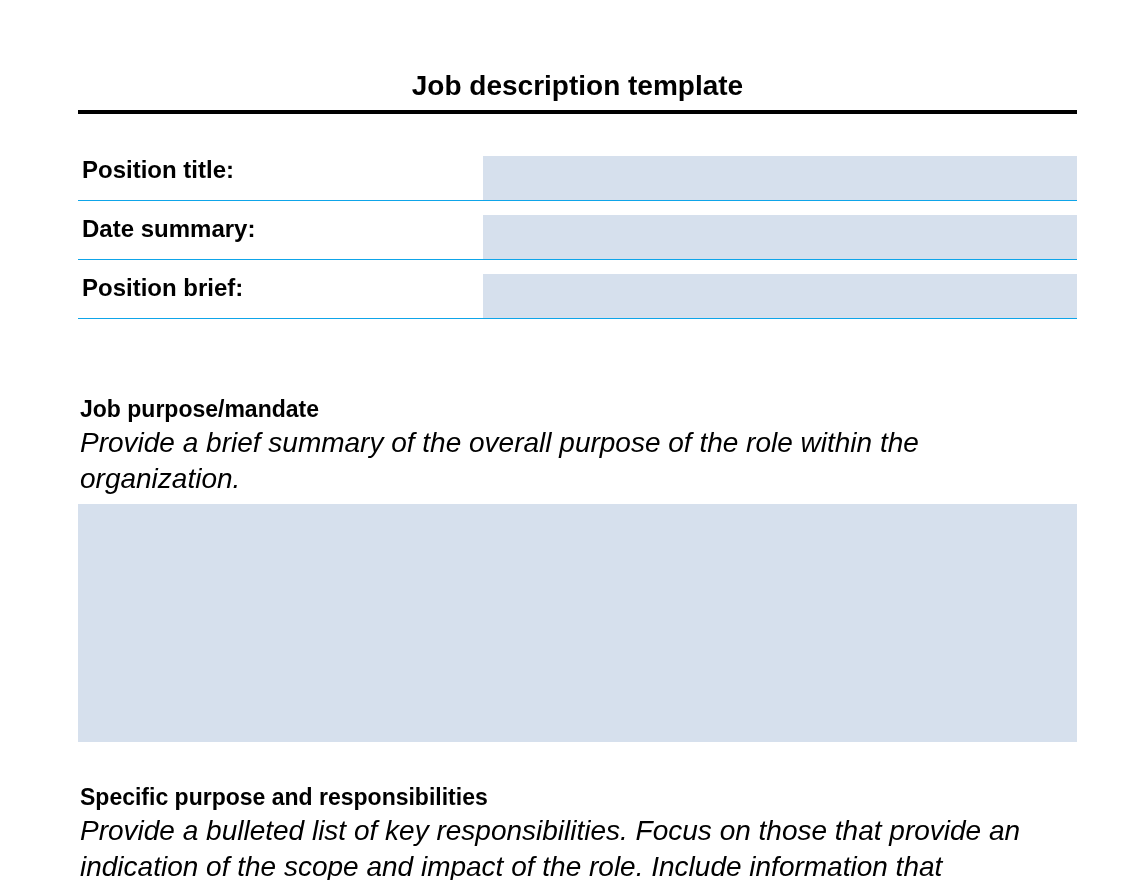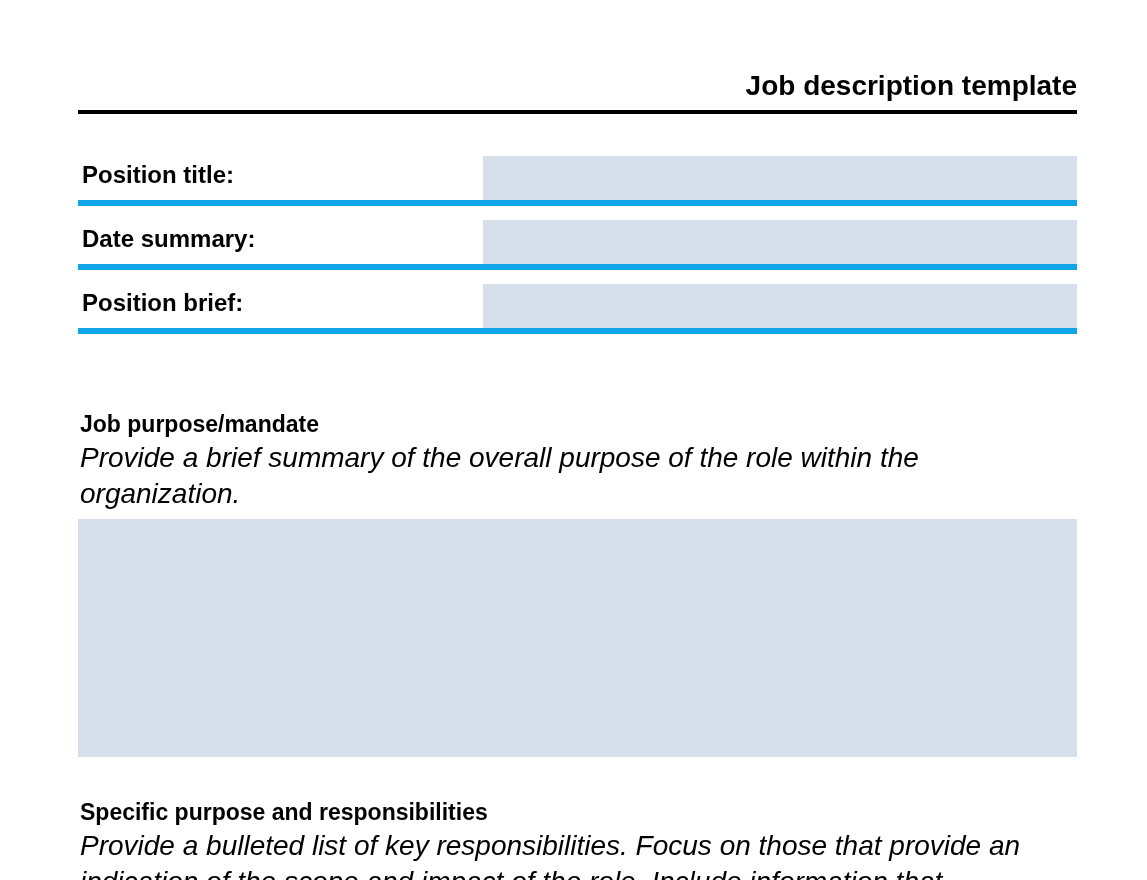--- a/index.html
+++ b/index.html
@@ -11,31 +11,31 @@
       font-family: Arial, Helvetica, sans-serif;
       background: #ffffff;
       width: 1147px;
       height: 880px;
       padding: 70px 70px 0 78px;
       color: #000;
     }
     .title {
       font-size: 28px;
       font-weight: bold;
-      text-align: right;
+      text-align: center;
       padding-bottom: 8px;
       border-bottom: 4px solid #000;
     }
     .fields {
       margin-top: 42px;
     }
     .field-row {
       display: flex;
-      align-items: center;
-      border-bottom: 6px solid #0ea5e9;
+      align-items: flex-start;
+      border-bottom: 1px solid #0ea5e9;
       margin-bottom: 14px;
     }
     .field-row:last-child {
       margin-bottom: 0;
     }
     .field-label {
       font-size: 24px;
       font-weight: bold;
       width: 405px;
       padding-bottom: 6px;

